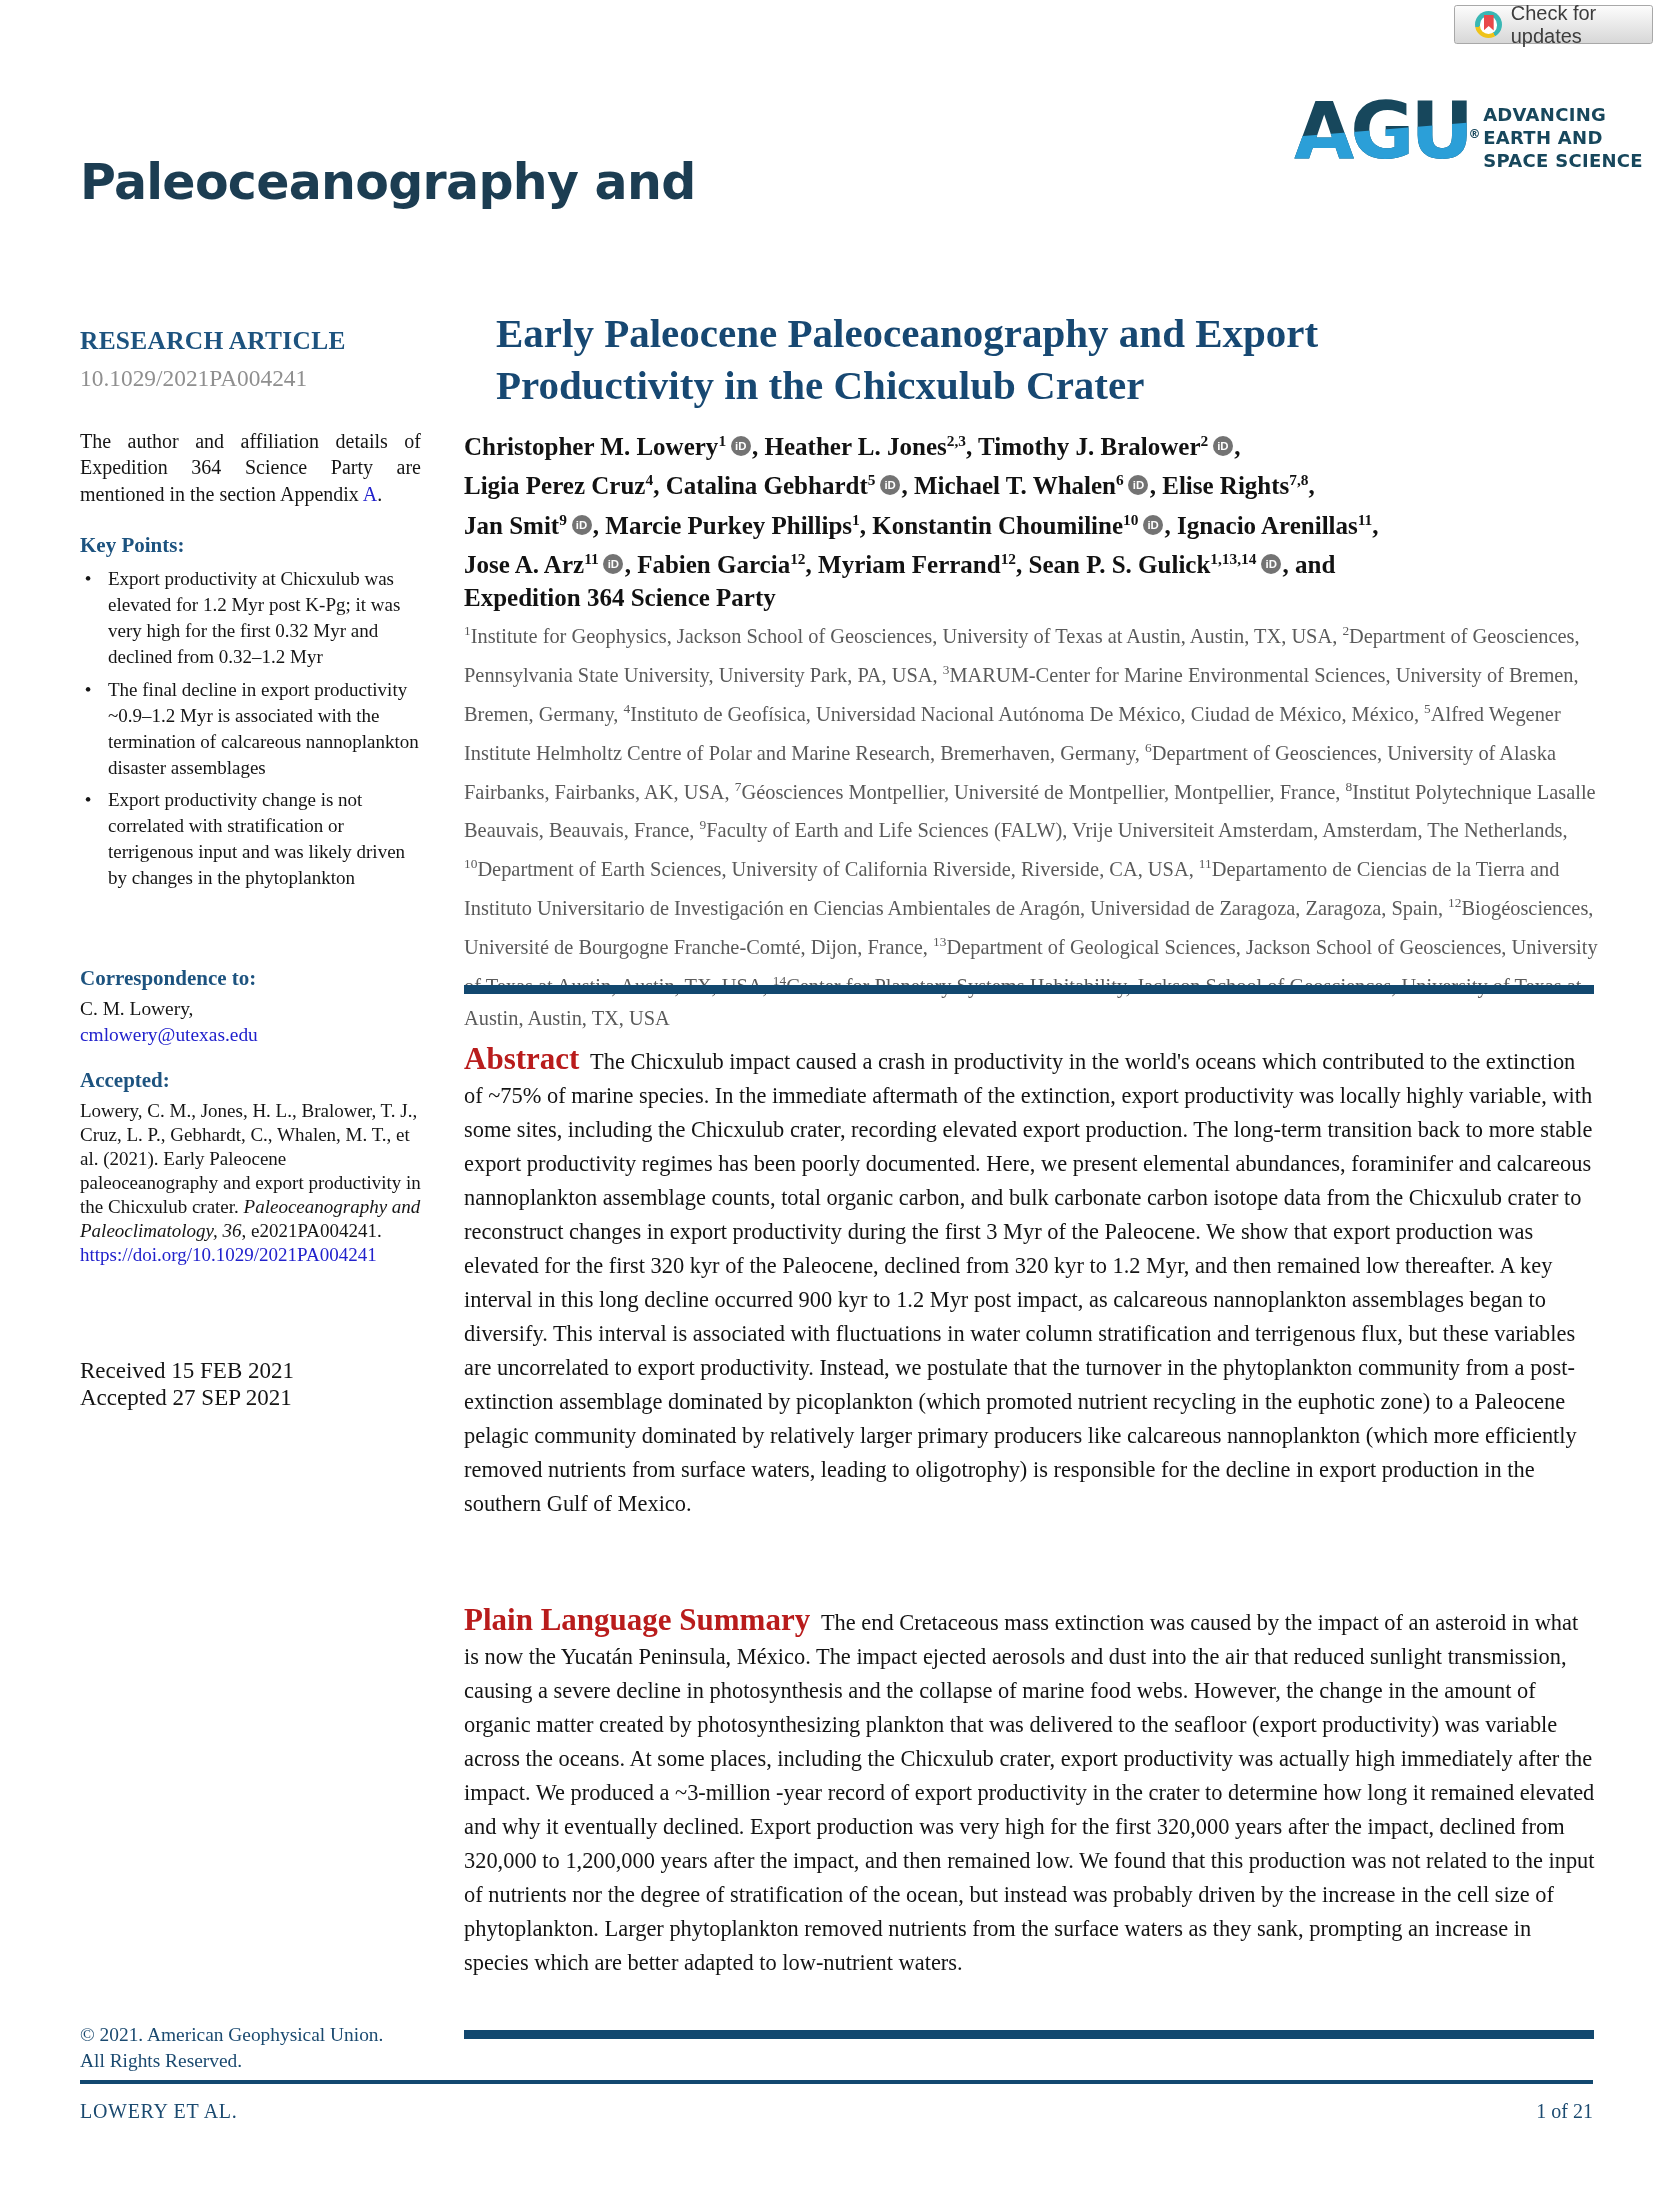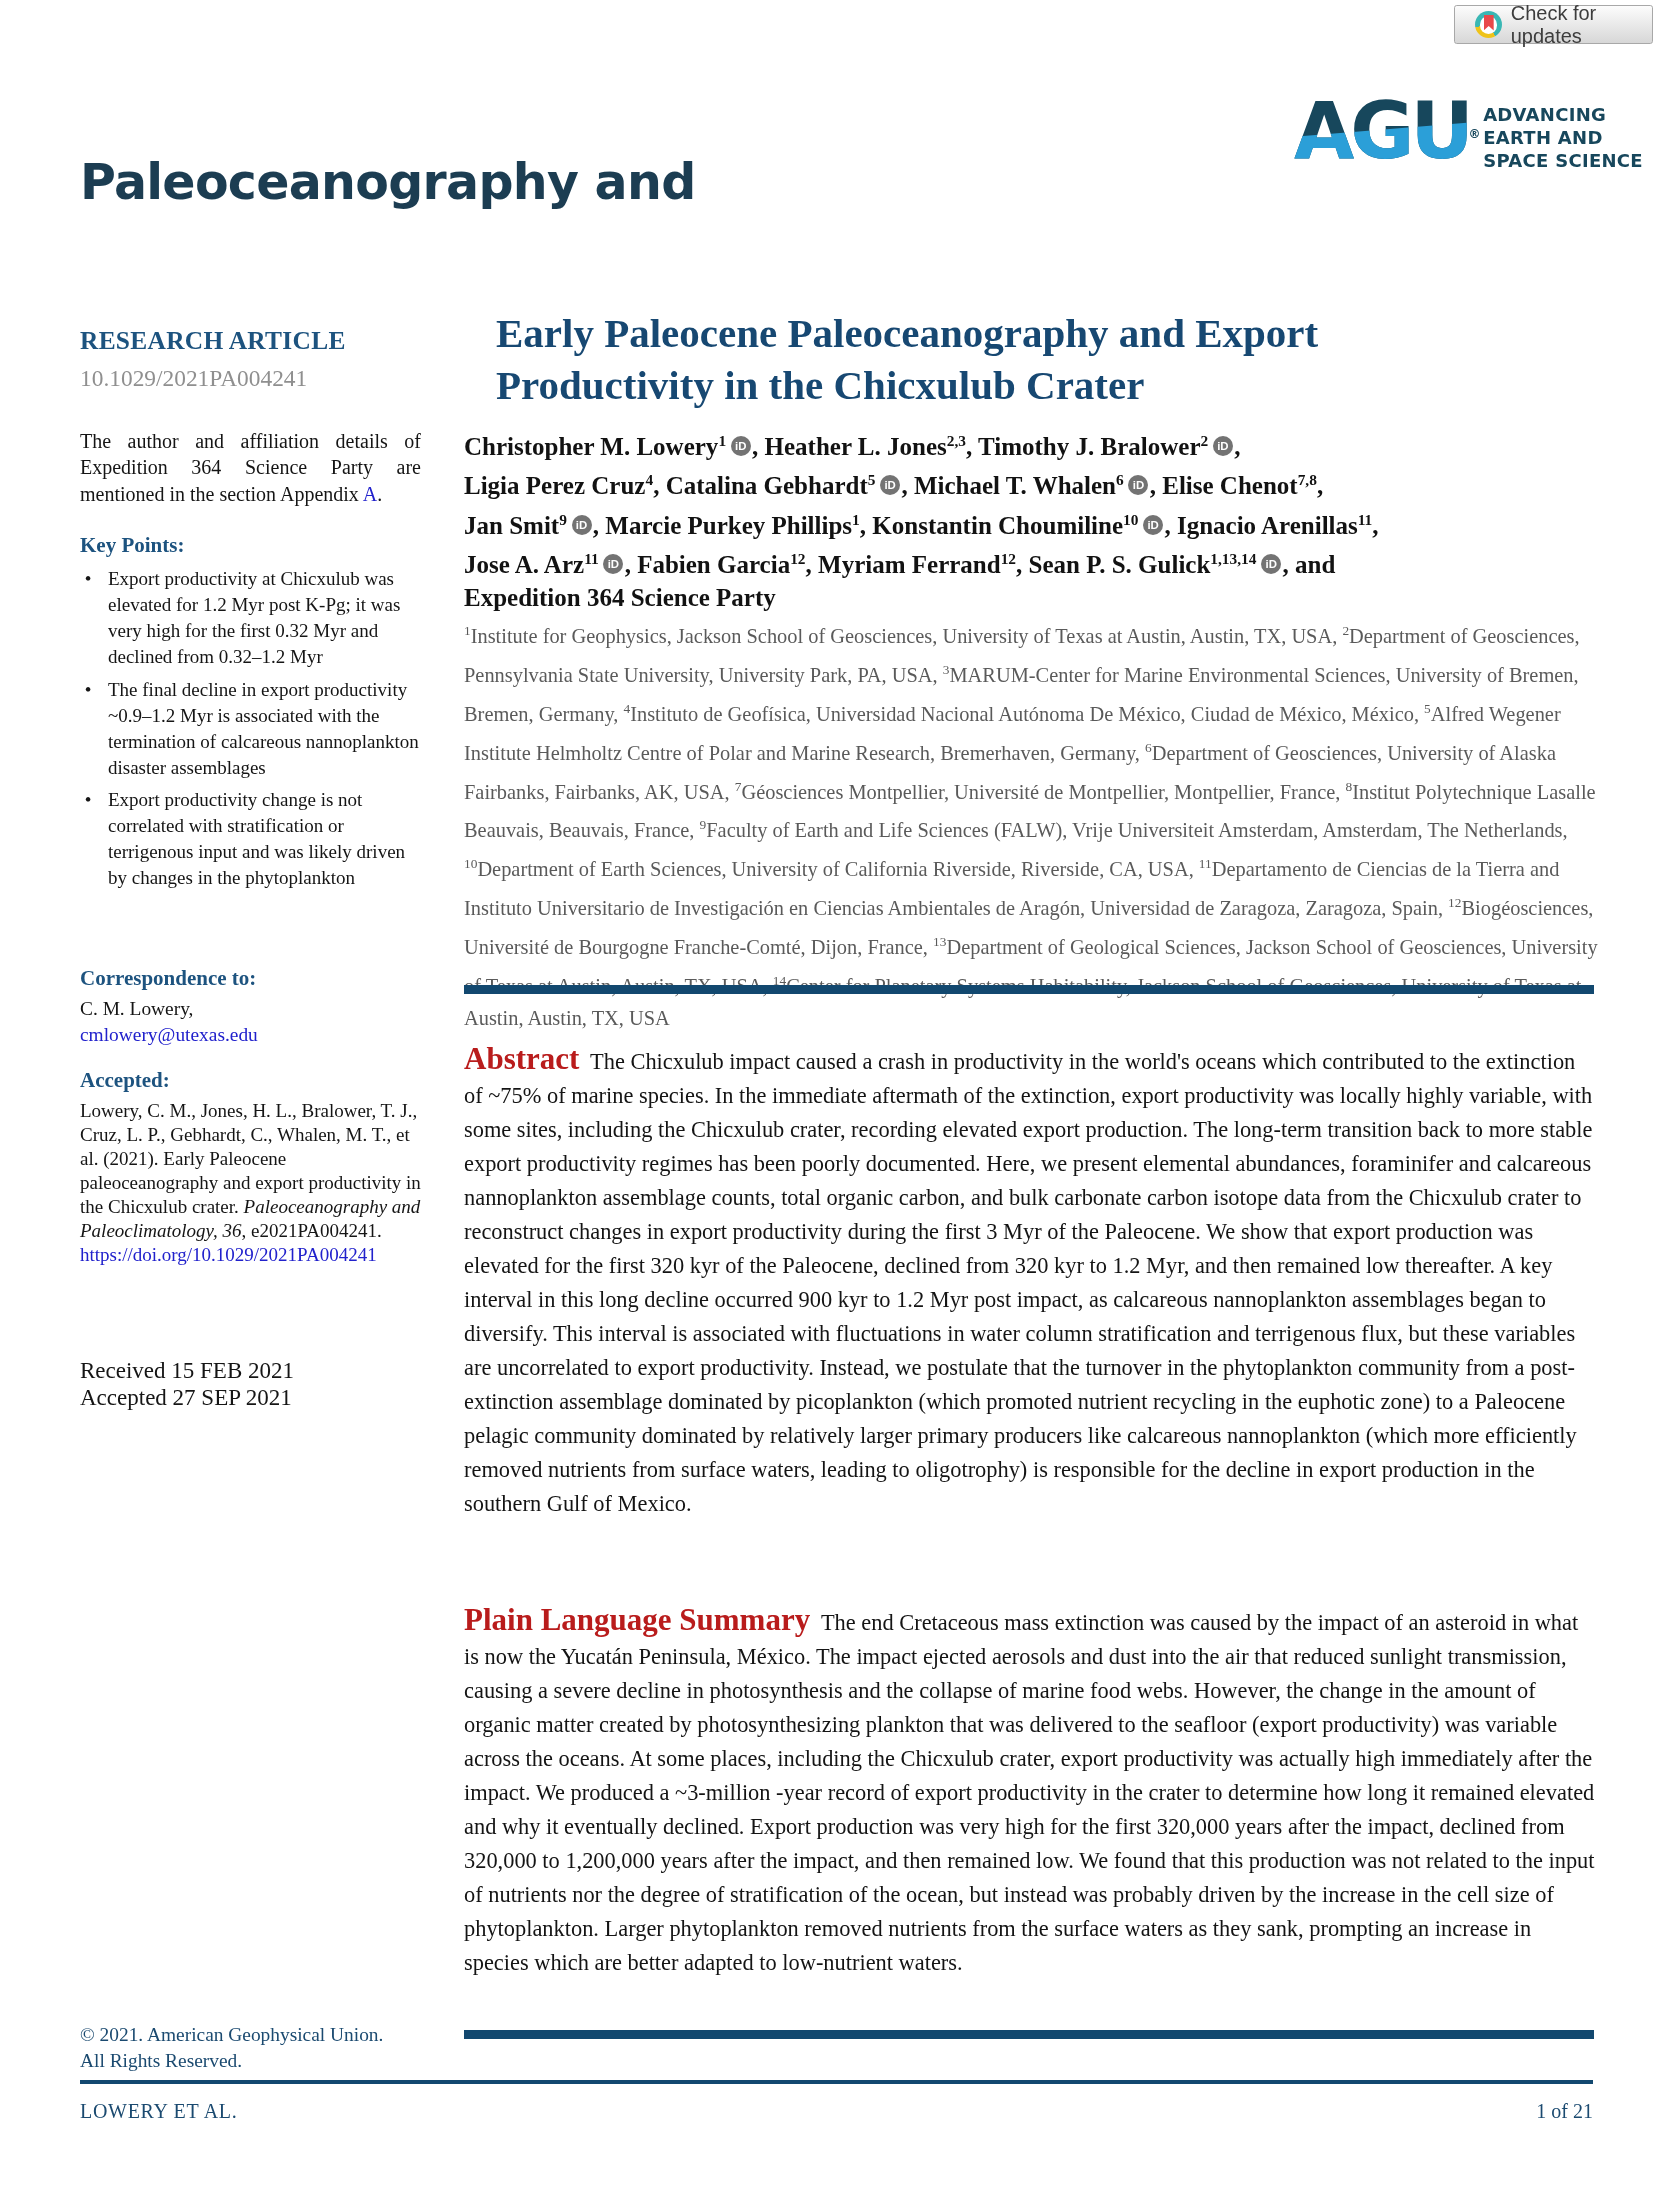--- a/index.html
+++ b/index.html
@@ -138,21 +138,21 @@
       <div>All Rights Reserved.</div>
     </div>
 
   <div class="atitle">
       <div>Early Paleocene Paleoceanography and Export</div>
       <div>Productivity in the Chicxulub Crater</div>
     </div>
 
   <div class="authors">
       <div class="author-line"><span>Christopher M. Lowery</span><sup>1</sup><span class="orcid">iD</span><span>, </span><span>Heather L. Jones</span><sup>2,3</sup><span>, </span><span>Timothy J. Bralower</span><sup>2</sup><span class="orcid">iD</span><span>,</span></div>
-      <div class="author-line"><span>Ligia Perez Cruz</span><sup>4</sup><span>, </span><span>Catalina Gebhardt</span><sup>5</sup><span class="orcid">iD</span><span>, </span><span>Michael T. Whalen</span><sup>6</sup><span class="orcid">iD</span><span>, </span><span>Elise Chenot</span><sup>7,8</sup><span>,</span></div>
+      <div class="author-line"><span>Ligia Perez Cruz</span><sup>4</sup><span>, </span><span>Catalina Gebhardt</span><sup>5</sup><span class="orcid">iD</span><span>, </span><span>Michael T. Whalen</span><sup>6</sup><span class="orcid">iD</span><span>, </span><span>Elise Rights</span><sup>7,8</sup><span>,</span></div>
       <div class="author-line"><span>Jan Smit</span><sup>9</sup><span class="orcid">iD</span><span>, </span><span>Marcie Purkey Phillips</span><sup>1</sup><span>, </span><span>Konstantin Choumiline</span><sup>10</sup><span class="orcid">iD</span><span>, </span><span>Ignacio Arenillas</span><sup>11</sup><span>,</span></div>
       <div class="author-line"><span>Jose A. Arz</span><sup>11</sup><span class="orcid">iD</span><span>, </span><span>Fabien Garcia</span><sup>12</sup><span>, </span><span>Myriam Ferrand</span><sup>12</sup><span>, </span><span>Sean P. S. Gulick</span><sup>1,13,14</sup><span class="orcid">iD</span><span>, and</span></div>
       <div class="author-line"><span>Expedition 364 Science Party</span></div>
     </div>
 
   <p class="affil"><sup>1</sup><span>Institute for Geophysics, Jackson School of Geosciences, University of Texas at Austin, Austin, TX, USA, </span><sup>2</sup><span>Department of Geosciences, Pennsylvania State University, University Park, PA, USA, </span><sup>3</sup><span>MARUM-Center for Marine Environmental Sciences, University of Bremen, Bremen, Germany, </span><sup>4</sup><span>Instituto de Geofísica, Universidad Nacional Autónoma De México, Ciudad de México, México, </span><sup>5</sup><span>Alfred Wegener Institute Helmholtz Centre of Polar and Marine Research, Bremerhaven, Germany, </span><sup>6</sup><span>Department of Geosciences, University of Alaska Fairbanks, Fairbanks, AK, USA, </span><sup>7</sup><span>Géosciences Montpellier, Université de Montpellier, Montpellier, France, </span><sup>8</sup><span>Institut Polytechnique Lasalle Beauvais, Beauvais, France, </span><sup>9</sup><span>Faculty of Earth and Life Sciences (FALW), Vrije Universiteit Amsterdam, Amsterdam, The Netherlands, </span><sup>10</sup><span>Department of Earth Sciences, University of California Riverside, Riverside, CA, USA, </span><sup>11</sup><span>Departamento de Ciencias de la Tierra and Instituto Universitario de Investigación en Ciencias Ambientales de Aragón, Universidad de Zaragoza, Zaragoza, Spain, </span><sup>12</sup><span>Biogéosciences, Université de Bourgogne Franche-Comté, Dijon, France, </span><sup>13</sup><span>Department of Geological Sciences, Jackson School of Geosciences, University of Texas at Austin, Austin, TX, USA, </span><sup>14</sup><span>Center for Planetary Systems Habitability, Jackson School of Geosciences, University of Texas at Austin, Austin, TX, USA</span></p>
 
   <div class="bar bar1"></div>
 
   <p class="bodytext abs">

